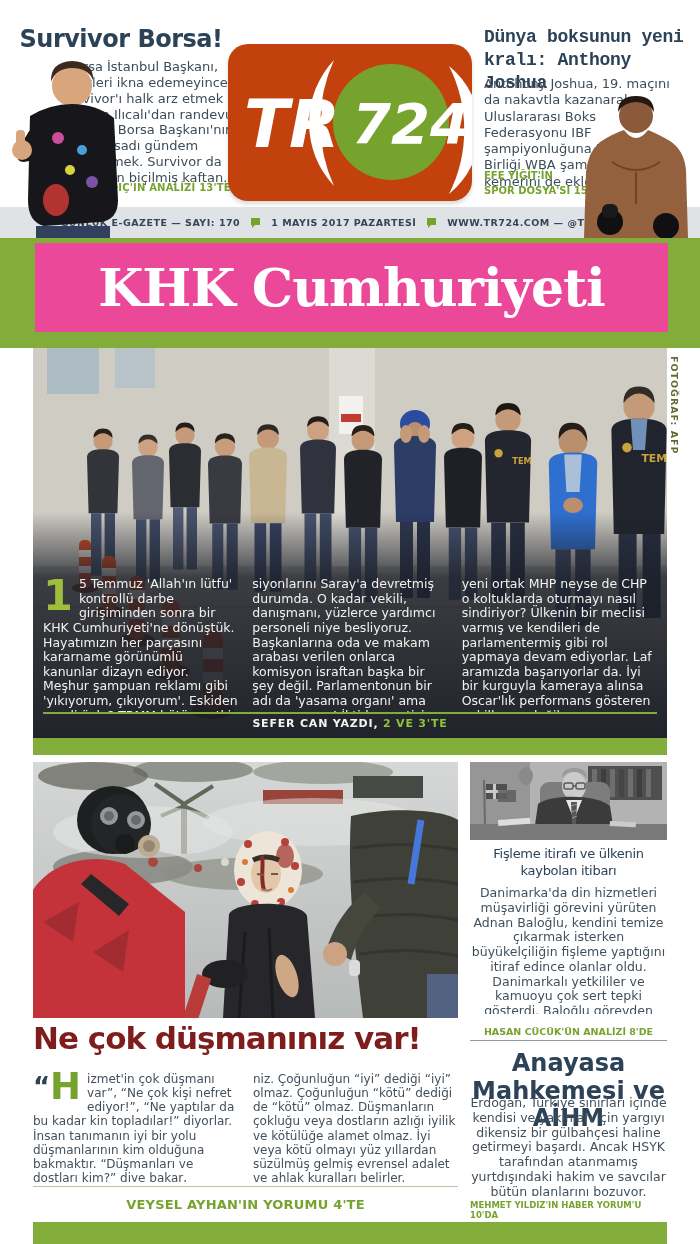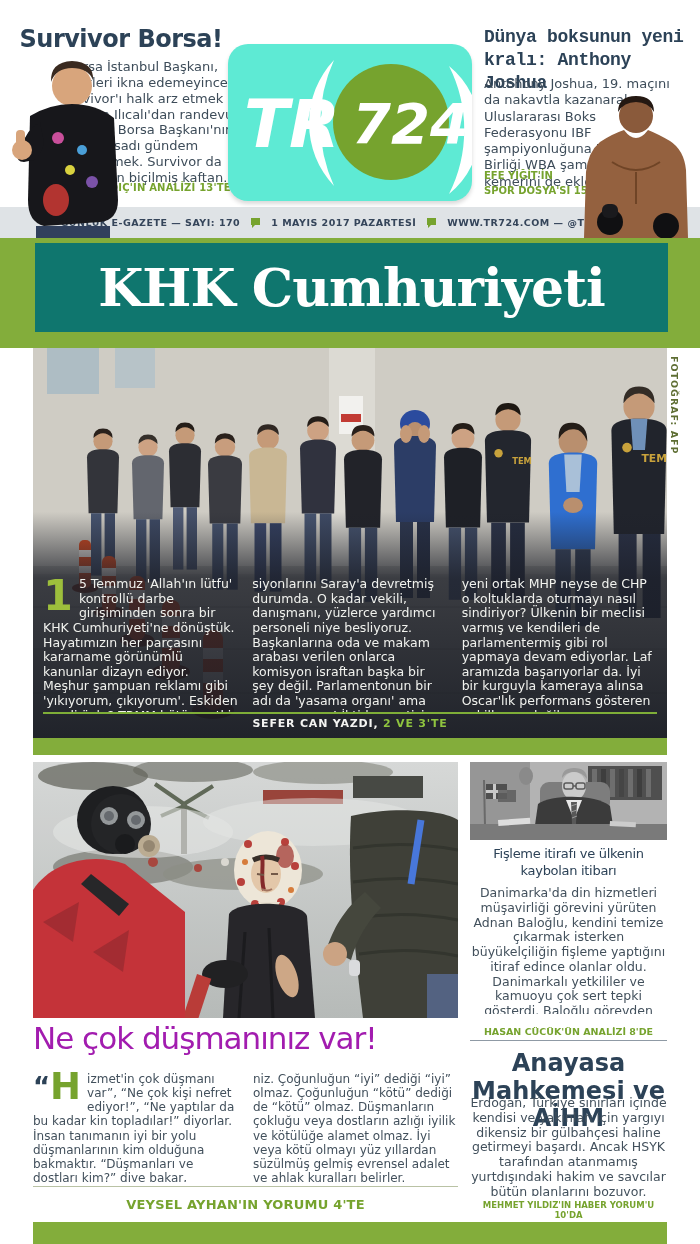--- a/index.html
+++ b/index.html
@@ -5,65 +5,65 @@
   html,body{margin:0;padding:0;background:#e9e9e9;}
   .page{position:relative;width:700px;height:1244px;margin:0 auto;background:#ffffff;overflow:hidden;
         font-family:"DejaVu Sans","Liberation Sans",sans-serif;}
   .abs{position:absolute;}
   
   .mast-title{color:#2c4257;font-weight:bold;}
   .mast-left-title{left:15px;top:25px;width:212px;font-size:24px;letter-spacing:-0.5px;text-align:center;}
   .mast-left-body{left:50px;top:59px;width:184px;font-size:13px;line-height:1.22;color:#3d4c59;text-align:center;}
   .mast-left-kicker{left:50px;top:182px;width:184px;text-align:center;color:#76a32e;font-size:10px;font-weight:bold;letter-spacing:0.2px;}
   .survivor-photo{left:0px;top:50px;width:150px;height:188px;z-index:3;}
-  .logo-box{left:228px;top:44px;width:244px;height:157px;background:#5eead4;border-radius:20px;z-index:2;
+  .logo-box{left:228px;top:44px;width:244px;height:157px;background:#c2410c;border-radius:20px;z-index:2;
             box-shadow:0 3px 4px rgba(0,0,0,0.15);}
   .mast-right-title{left:484px;top:26px;width:212px;font-size:18px;line-height:1.28;letter-spacing:-0.3px;font-family:Liberation Mono, monospace;}
   .mast-right-body{left:484px;top:76px;width:198px;font-size:13px;line-height:1.25;color:#3d4c59;}
   .mast-right-kicker{left:484px;top:169px;width:190px;color:#76a32e;font-size:10px;font-weight:bold;line-height:1.45;}
   .boxer-photo{left:572px;top:86px;width:128px;height:152px;z-index:3;}
   
   .infobar{left:0;top:207px;width:700px;height:31px;background:#dfe3e6;display:flex;align-items:center;justify-content:center;gap:10px;z-index:1;}
   .infobar span{color:#35455a;font-size:9.5px;font-weight:bold;letter-spacing:0.5px;}
   
   .green-band{left:0;top:238px;width:700px;height:110px;background:#83ad3b;}
-  .khk-banner{left:35px;top:243px;width:633px;height:89px;background:#0f766e;display:flex;align-items:center;justify-content:center;}
+  .khk-banner{left:35px;top:243px;width:633px;height:89px;background:#ec4899;display:flex;align-items:center;justify-content:center;}
   .khk-banner div{font-family:"DejaVu Serif","Liberation Serif",serif;font-weight:bold;font-size:52px;color:#ffffff;letter-spacing:-1px;}
   
   .main-photo-wrap{left:33px;top:348px;width:634px;height:390px;background:#c9c7c0;overflow:hidden;}
   .main-overlay{position:absolute;left:0;top:0;width:634px;height:390px;
      background:linear-gradient(180deg,rgba(28,31,40,0) 42%,rgba(28,31,40,0.78) 59%,rgba(24,27,35,0.94) 100%);}
   .main-cols{position:absolute;left:0;top:229px;width:614px;height:135px;padding:0 10px;display:flex;gap:14px;overflow:hidden;}
   .main-cols .col{flex:1;color:#f1f2ee;font-size:12.5px;line-height:1.17;text-align:left;}
   .dc-main{float:left;color:#9dbf3c;font-size:43px;line-height:34px;font-weight:bold;margin:1px 6px 0 0;}
   .main-rule{position:absolute;left:10px;top:364px;width:614px;height:2px;background:#7fae38;}
   .main-byline{position:absolute;left:0;top:369px;width:634px;text-align:center;font-size:11px;font-weight:bold;letter-spacing:0.8px;}
   .main-byline .w{color:#f4f4f2;}
   .main-byline .g{color:#8fc43f;text-align:right;}
   .photo-credit{left:669px;top:356px;height:130px;writing-mode:vertical-rl;color:#5e6e33;font-size:9.5px;font-weight:bold;letter-spacing:1px;}
   .green-strip{left:33px;top:738px;width:634px;height:17px;background:#83ad3b;}
   
   .protest-photo{left:33px;top:762px;width:425px;height:256px;}
-  .dusman-headline{left:33px;top:1020px;width:432px;font-size:31px;font-weight:normal;color:#a21caf;letter-spacing:-1px;}
+  .dusman-headline{left:33px;top:1020px;width:432px;font-size:31px;font-weight:bold;color:#7f1d1d;letter-spacing:-1px;}
   .dusman-cols{left:33px;top:1072px;width:425px;height:110px;display:flex;gap:15px;overflow:hidden;}
   .dusman-cols .col{flex:1;color:#42505c;font-size:12px;line-height:1.18;}
   .dq{float:left;margin:0 6px 0 0;line-height:30px;}
   .dq .q{color:#2c4257;font-size:26px;font-weight:bold;vertical-align:top;}
   .dq .h{color:#76a32e;font-size:37px;font-weight:bold;}
   .dusman-rule{left:33px;top:1186px;width:425px;height:1px;background:#b9c2a4;}
   .dusman-kicker{left:33px;top:1197px;width:425px;text-align:center;color:#76a32e;font-size:13px;font-weight:bold;letter-spacing:0.2px;}
   
   .official-photo{left:470px;top:762px;width:197px;height:78px;}
   .fisleme-headline{left:470px;top:846px;width:197px;text-align:center;font-size:13px;line-height:1.3;font-weight:normal;color:#2c4257;letter-spacing:-0.3px;}
   .fisleme-body{left:470px;top:886px;width:197px;height:128px;overflow:hidden;text-align:center;color:#42505c;font-size:12.5px;line-height:1.18;}
   .fisleme-kicker{left:470px;top:1018px;width:197px;text-align:center;color:#76a32e;font-size:9.5px;font-weight:bold;margin-top:8px;}
   .right-rule{left:470px;top:1040px;width:197px;height:1px;background:#8f9aa5;}
   .aihm-headline{left:470px;top:1050px;width:197px;text-align:center;font-size:24px;line-height:1.15;font-weight:bold;color:#2c4257;}
   .aihm-body{left:470px;top:1096px;width:197px;height:100px;overflow:hidden;text-align:center;color:#42505c;font-size:12.5px;line-height:1.18;}
-  .aihm-kicker{left:470px;top:1200px;width:197px;text-align:center;color:#76a32e;font-size:8.5px;font-weight:bold;}
+  .aihm-kicker{left:470px;top:1200px;width:197px;color:#76a32e;font-size:8.5px;font-weight:bold;}
   .footer-strip{left:33px;top:1222px;width:634px;height:22px;background:#83ad3b;}
 </style>
 </head>
 <body>
 
 <div class="page">
 
   <div class="abs mast-title mast-left-title">Survivor Borsa!</div>
   <div class="abs mast-left-body">Borsa İstanbul Başkanı, şirketleri ikna edemeyince Survivor'ı halk arz etmek için Acun Ilıcalı'dan randevu talep etti. Borsa Başkanı'nın maksadı gündem değiştirmek. Survivor da bunun için biçilmiş kaftan.</div>
   <div class="abs mast-left-kicker">SEMİH ARDIÇ'IN ANALİZİ 13'TE</div>

